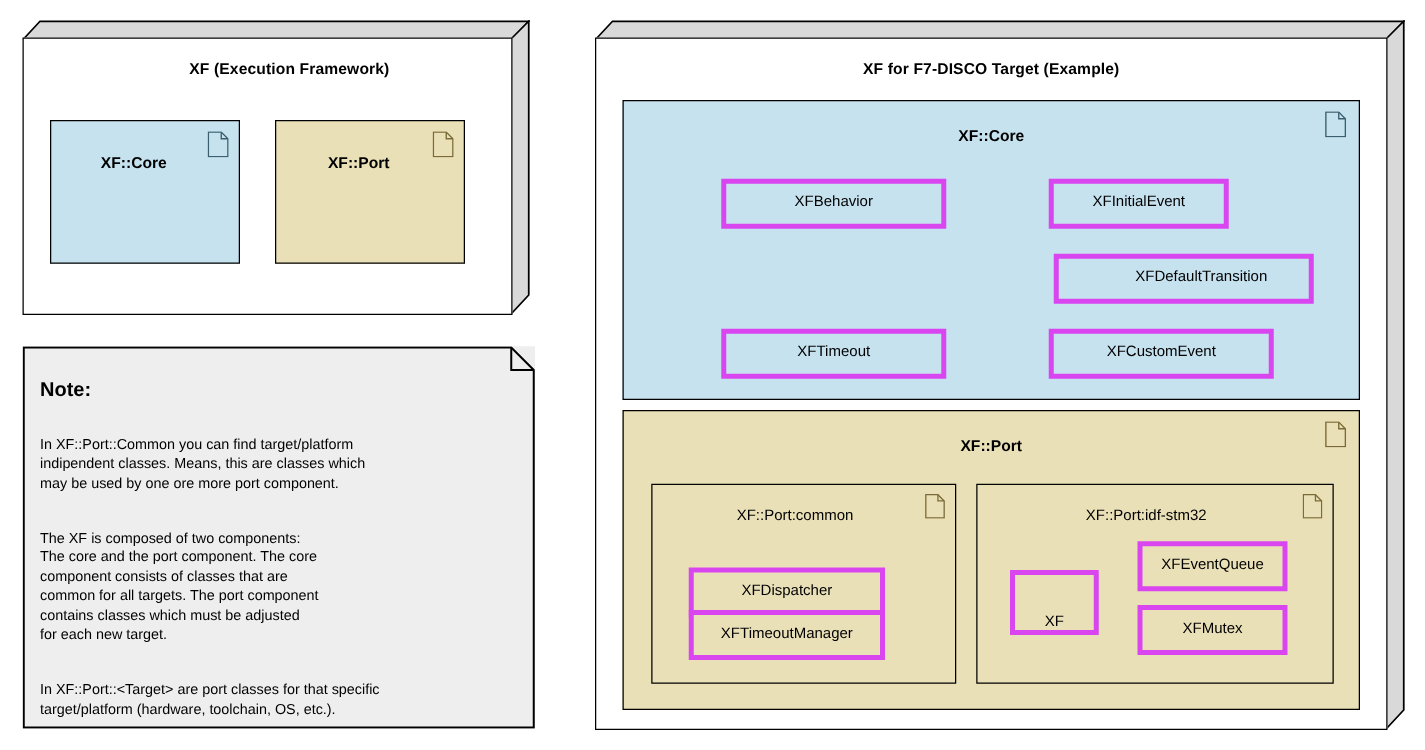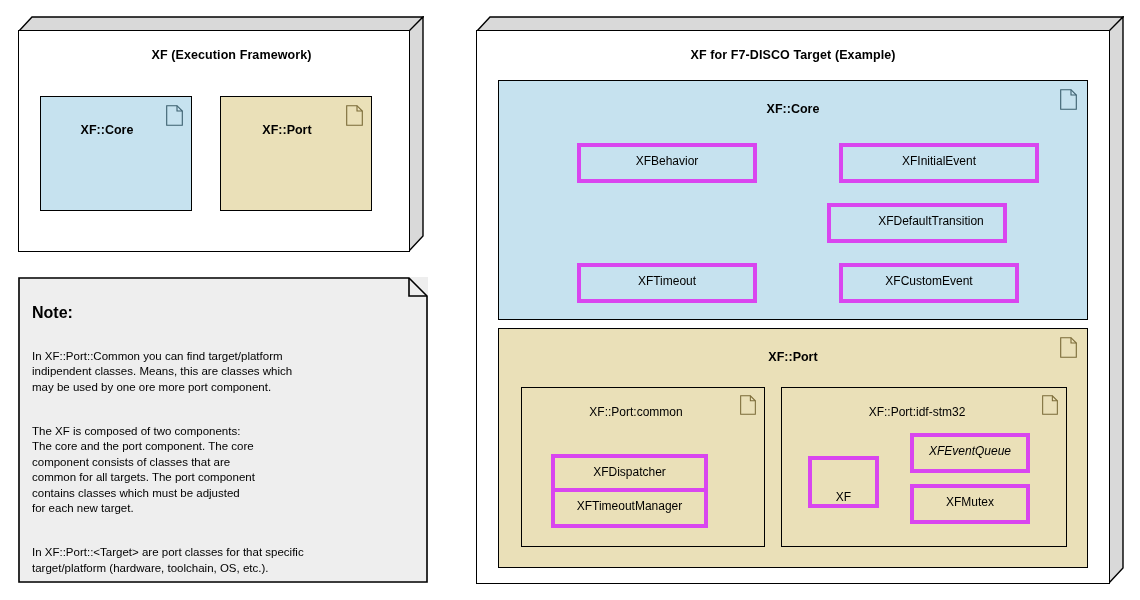--- a/index.html
+++ b/index.html
@@ -168,24 +168,24 @@
     <span class="doc-icon" style="right:10px; top:8px;">
       <svg width="17" height="21" viewBox="0 0 17 21">
         <polygon points="0.7,0.7 11,0.7 16.3,6 16.3,20.3 0.7,20.3" fill="#c6e2ef" stroke="#3b5f6e" stroke-width="1.1"></polygon>
         <polyline points="11,0.7 11,6 16.3,6" fill="none" stroke="#3b5f6e" stroke-width="1.1"></polyline>
       </svg>
     </span>
 
     <div class="classbox blue" style="left:78px; top:62px; width:180px; height:40px;">
       <span>XFBehavior</span>
     </div>
-    <div class="classbox blue" style="left:340px; top:62px; width:200px; height:40px;">
+    <div class="classbox blue" style="left:340px; top:62px; width:144px; height:40px;">
       <span>XFInitialEvent</span>
     </div>
-    <div class="classbox blue" style="left:328px; top:122px; width:180px; height:40px;padding-left:28px;">
+    <div class="classbox blue" style="left:344px; top:122px; width:208px; height:40px;padding-left:28px;">
       <span>XFDefaultTransition</span>
     </div>
     <div class="classbox blue" style="left:78px; top:182px; width:180px; height:40px;">
       <span>XFTimeout</span>
     </div>
     <div class="classbox blue" style="left:340px; top:182px; width:180px; height:40px;">
       <span>XFCustomEvent</span>
     </div>
   </div>
 
@@ -218,21 +218,21 @@
       <div class="component-title" style="top:17px; padding-right:14px;">XF::Port:idf-stm32</div>
       <span class="doc-icon" style="right:8px; top:7px;">
         <svg width="16" height="20" viewBox="0 0 17 21">
           <polygon points="0.7,0.7 11,0.7 16.3,6 16.3,20.3 0.7,20.3" fill="#eae0b8" stroke="#7a6a37" stroke-width="1.1"></polygon>
           <polyline points="11,0.7 11,6 16.3,6" fill="none" stroke="#7a6a37" stroke-width="1.1"></polyline>
         </svg>
       </span>
       <div class="classbox tan" style="left:26px; top:68px; width:71px; height:52px; align-items:flex-end; padding-top:0;">
         <span>XF</span>
       </div>
-      <div class="classbox tan" style="left:128px; top:45px; width:120px; height:40px;font-style:italic;">
+      <div class="classbox tan" style="left:128px; top:45px; width:120px; height:40px;">
         <span>XFEventQueue</span>
       </div>
       <div class="classbox tan" style="left:128px; top:96px; width:120px; height:40px;">
         <span>XFMutex</span>
       </div>
     </div>
   </div>
 </div>
 
 </body></html>

